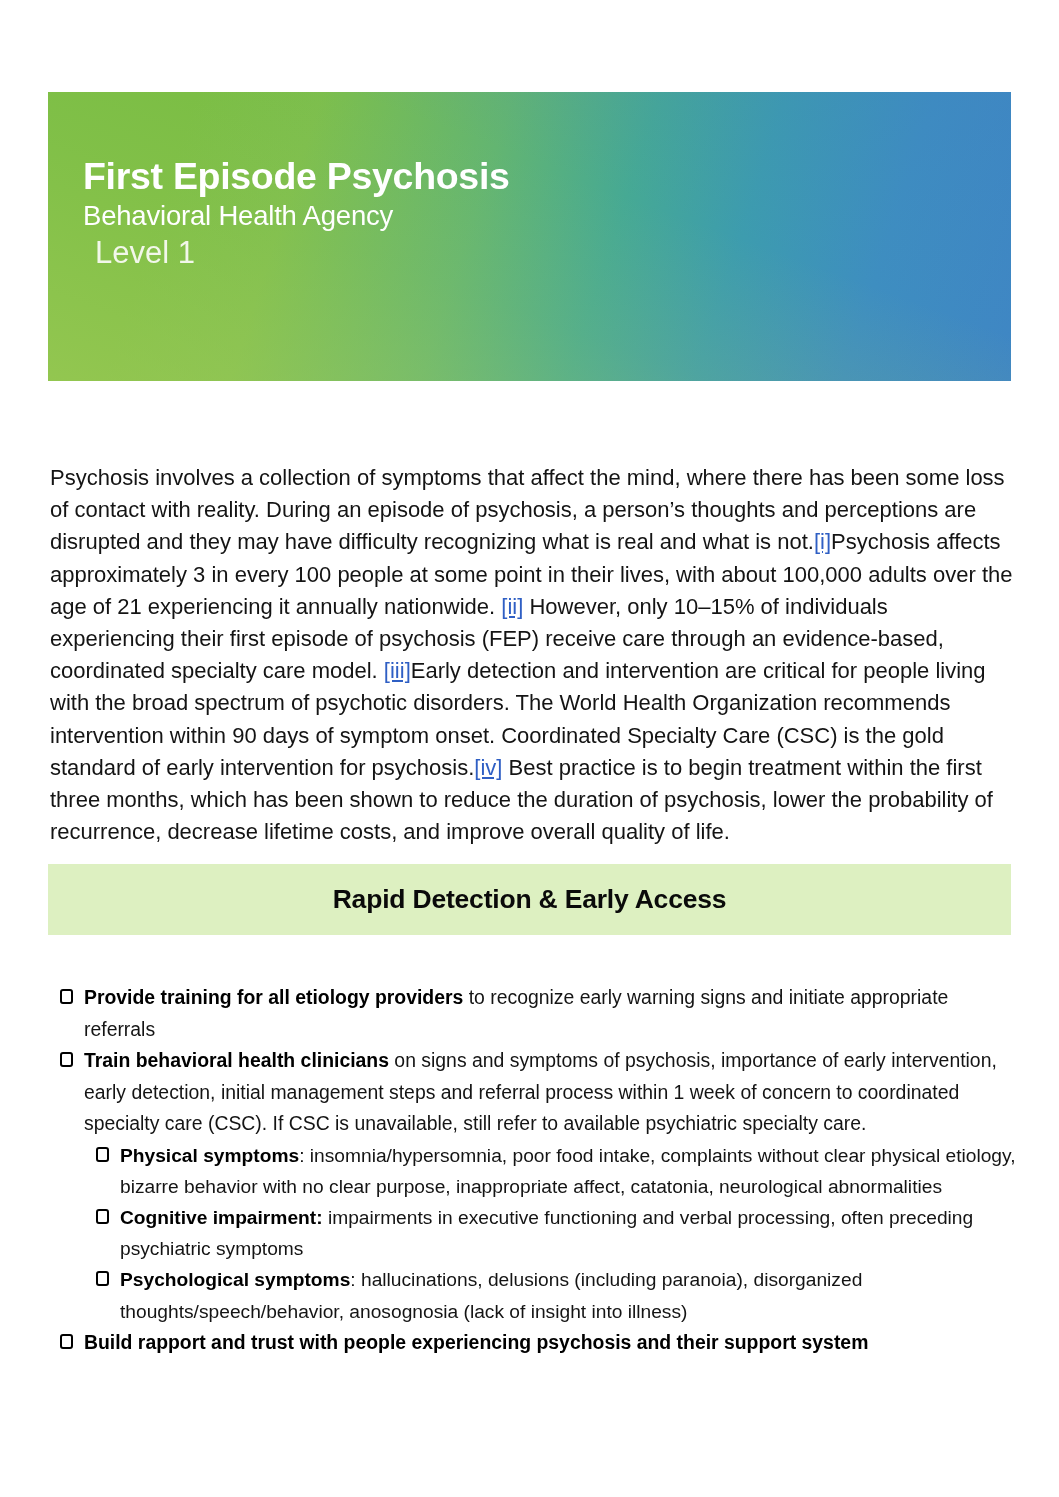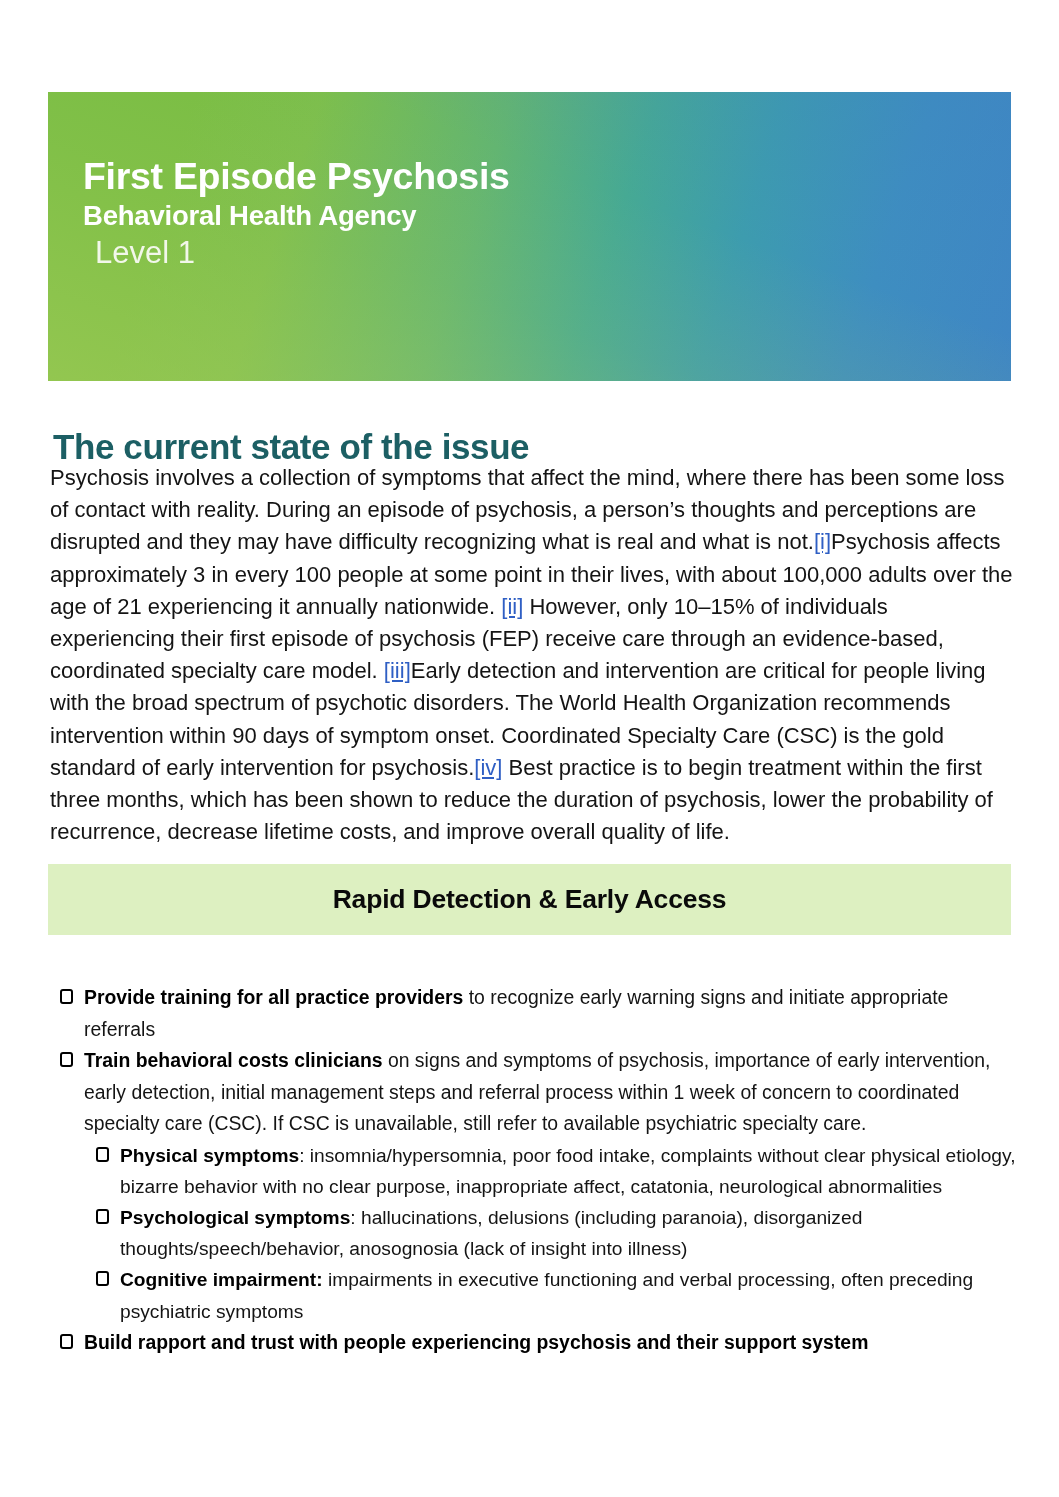--- a/index.html
+++ b/index.html
@@ -60,21 +60,21 @@
   .title-line1, .title-line2 {
     font-size: 37.5px;
     font-weight: bold;
     color: #ffffff;
     line-height: 44px;
     letter-spacing: -0.3px;
     white-space: nowrap;
   }
   .subtitle {
     font-size: 27.5px;
-    font-weight: bold;
+    font-weight: normal;
     color: #ffffff;
     line-height: 36px;
     letter-spacing: -0.2px;
     white-space: nowrap;
   }
   .level {
     font-size: 31px;
     font-weight: normal;
     color: #f2f7ea;
     line-height: 38px;
@@ -203,49 +203,48 @@
   <div class="header-banner">
 
     <div class="header-text">
       <div class="title-line1">First Episode Psychosis</div>
       <div class="subtitle">Behavioral Health Agency</div>
       <div class="level">Level 1</div>
     </div>
 
   </div>
 
-  <h1 class="section-heading">The current state of the issue</h1>
 
   <div class="body-para"><span>Psychosis involves a collection of symptoms that affect the mind, where there has been some loss of contact with reality. During an episode of psychosis, a person’s thoughts and perceptions are disrupted and they may have difficulty recognizing what is real and what is not.</span><a class="fnlink" href="#">[i]</a><span>Psychosis affects approximately 3 in every 100 people at some point in their lives, with about 100,000 adults over the age of 21 experiencing it annually nationwide. </span><a class="fnlink" href="#">[ii]</a><span> However, only 10–15% of individuals experiencing their first episode of psychosis (FEP) receive care through an evidence-based, coordinated specialty care model. </span><a class="fnlink" href="#">[iii]</a><span>Early detection and intervention are critical for people living with the broad spectrum of psychotic disorders. The World Health Organization recommends intervention within 90 days of symptom onset.  Coordinated Specialty Care (CSC) is the gold standard of early intervention for psychosis.</span><a class="fnlink" href="#">[iv]</a><span> Best practice is to begin treatment within the first three months, which has been shown to reduce the duration of psychosis, lower the probability of recurrence, decrease lifetime costs, and improve overall quality of life.</span></div>
 
   <div class="green-banner">
     <div class="green-banner-title">Rapid Detection &amp; Early Access</div>
   </div>
 
   <div class="checklist">
 
   <div class="check-item level1">
         <span class="checkbox"></span>
-        <div class="check-text"><b>Provide training for all practice providers</b><span> to recognize early warning signs and initiate appropriate referrals</span></div>
+        <div class="check-text"><b>Provide training for all etiology providers</b><span> to recognize early warning signs and initiate appropriate referrals</span></div>
       </div>
       <div class="check-item level1">
         <span class="checkbox"></span>
-        <div class="check-text"><b>Train behavioral costs clinicians</b><span> on signs and symptoms of psychosis, importance of early intervention, early detection, initial management steps and referral process within 1 week of concern to coordinated specialty care (CSC). If CSC is unavailable, still refer to available psychiatric specialty care.</span></div>
+        <div class="check-text"><b>Train behavioral health clinicians</b><span> on signs and symptoms of psychosis, importance of early intervention, early detection, initial management steps and referral process within 1 week of concern to coordinated specialty care (CSC). If CSC is unavailable, still refer to available psychiatric specialty care.</span></div>
       </div>
       <div class="check-item level2">
         <span class="checkbox"></span>
         <div class="check-text"><b>Physical symptoms</b><span>: insomnia/hypersomnia, poor food intake, complaints without clear physical etiology, bizarre behavior with no clear purpose, inappropriate affect, catatonia, neurological abnormalities</span></div>
       </div>
       <div class="check-item level2">
         <span class="checkbox"></span>
+        <div class="check-text"><b>Cognitive impairment:</b><span> impairments in executive functioning and verbal processing, often preceding psychiatric symptoms</span></div>
+      </div>
+      <div class="check-item level2">
+        <span class="checkbox"></span>
         <div class="check-text"><b>Psychological symptoms</b><span>: hallucinations, delusions (including paranoia), disorganized thoughts/speech/behavior, anosognosia (lack of insight into illness)</span></div>
       </div>
-      <div class="check-item level2">
-        <span class="checkbox"></span>
-        <div class="check-text"><b>Cognitive impairment:</b><span> impairments in executive functioning and verbal processing, often preceding psychiatric symptoms</span></div>
-      </div>
       <div class="check-item level1">
         <span class="checkbox"></span>
         <div class="check-text"><b>Build rapport and trust with people experiencing psychosis and their support system</b><span></span></div>
       </div>
     </div>
 
 </div>
 
 </body></html>

